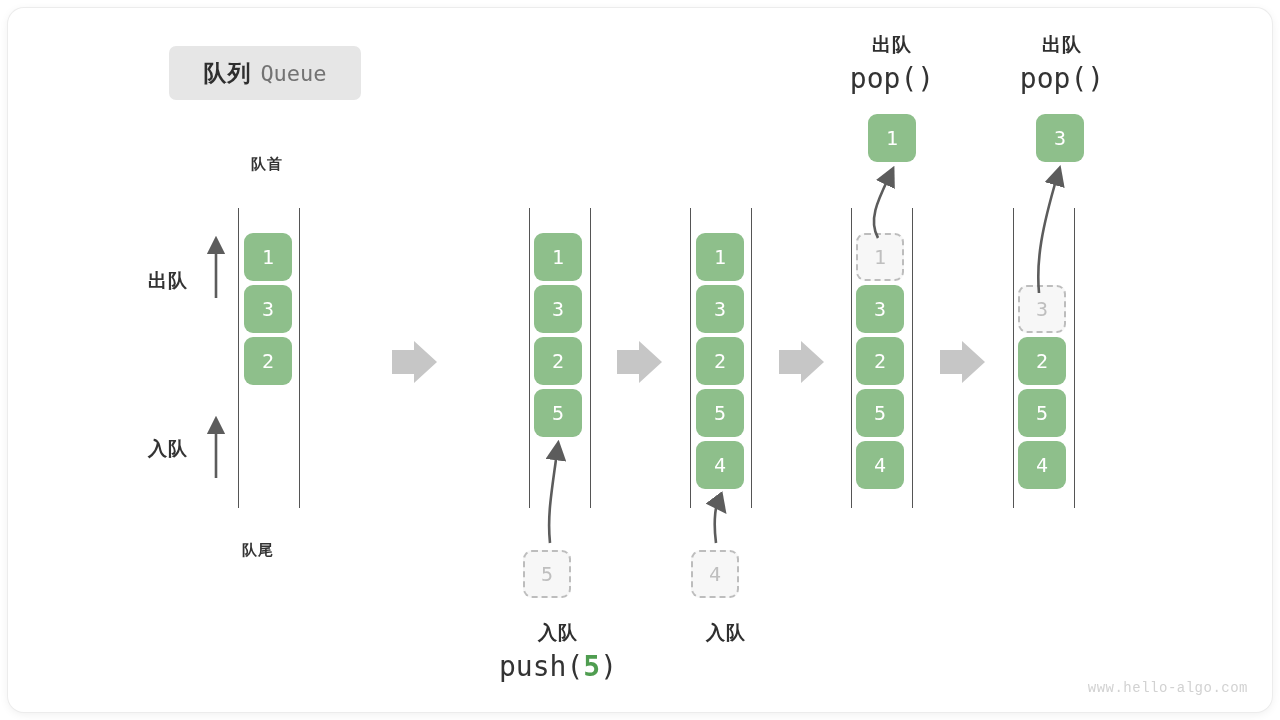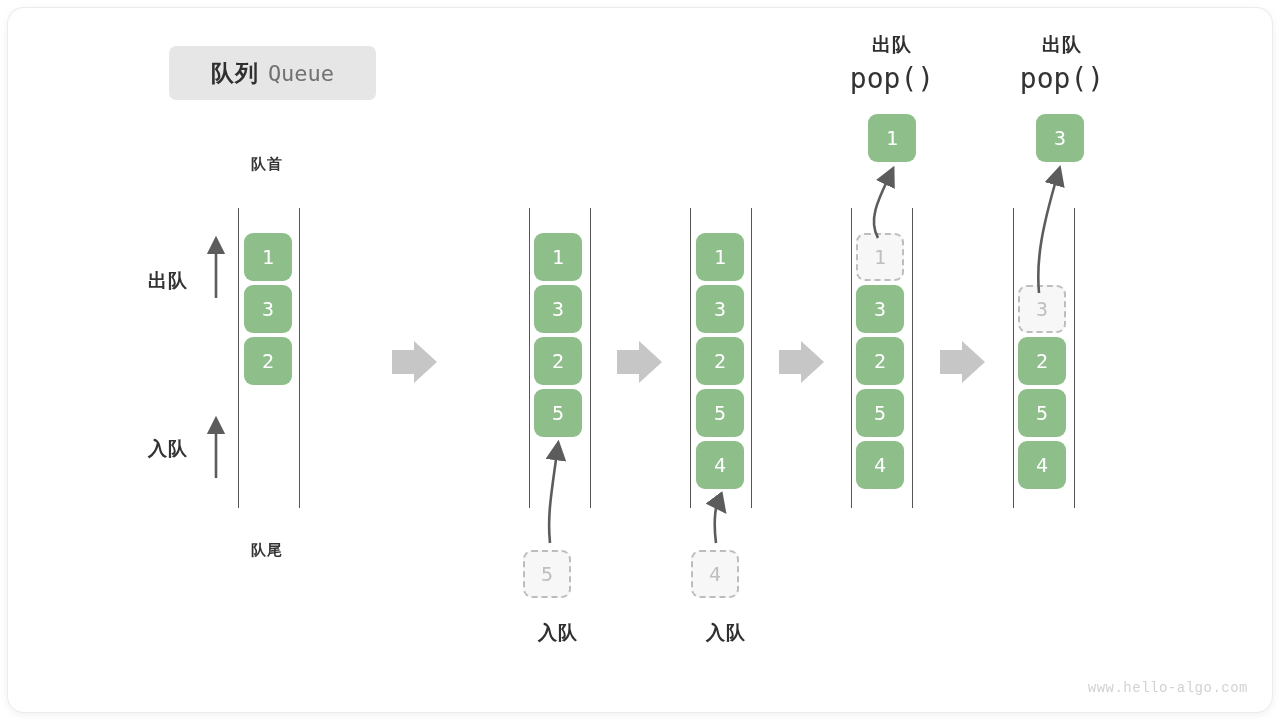--- a/index.html
+++ b/index.html
@@ -25,21 +25,21 @@
     background: #ffffff;
     border-radius: 16px;
     box-shadow: 0 0 0 1px #ececec, 0 2px 10px rgba(0,0,0,0.07);
   }
 
   
   .title-badge {
     position: absolute;
     left: 169px;
     top: 46px;
-    width: 207px;
+    width: 192px;
     height: 54px;
     background: #e6e6e6;
     border-radius: 7px;
     display: flex;
     align-items: center;
     justify-content: center;
     gap: 9px;
   }
   .title-cn {
     font-size: 23px;
@@ -144,21 +144,21 @@
 
 <div id="canvas">
   <div class="card"></div>
 
   <div class="title-badge">
     <span class="title-cn">队列</span>
     <span class="title-en">Queue</span>
   </div>
 
   <div class="col-label" style="left:227px; top:155px; width:80px;">队首</div>
-  <div class="col-label" style="left:227px; top:541px; width:80px;text-align:center;">队尾</div>
+  <div class="col-label" style="left:218px; top:541px; width:80px;text-align:center;">队尾</div>
 
   <div class="rail" style="left:238px; top:208px; height:300px;"></div>
   <div class="rail" style="left:299px; top:208px; height:300px;"></div>
 
   <div class="cell" style="left:244px; top:233px;">1</div>
   <div class="cell" style="left:244px; top:285px;">3</div>
   <div class="cell" style="left:244px; top:337px;">2</div>
 
   <div class="side-note" style="left:148px; top:268px;">出队</div>
   <div class="side-note" style="left:148px; top:436px;">入队</div>
@@ -168,20 +168,21 @@
 
   <div class="cell" style="left:534px; top:233px;">1</div>
   <div class="cell" style="left:534px; top:285px;">3</div>
   <div class="cell" style="left:534px; top:337px;">2</div>
   <div class="cell" style="left:534px; top:389px;">5</div>
 
   <div class="cell ghost" style="left:523px; top:550px;">5</div>
 
   <div class="op-label" style="left:478px; top:620px; width:160px;">
     <div class="op-cn">入队</div>
+    <div class="op-code"><span>push(</span><span class="num">5</span><span>)</span></div>
   </div>
 
   <div class="rail" style="left:690px; top:208px; height:300px;"></div>
   <div class="rail" style="left:751px; top:208px; height:300px;"></div>
 
   <div class="cell" style="left:696px; top:233px;">1</div>
   <div class="cell" style="left:696px; top:285px;">3</div>
   <div class="cell" style="left:696px; top:337px;">2</div>
   <div class="cell" style="left:696px; top:389px;">5</div>
   <div class="cell" style="left:696px; top:441px;">4</div>

